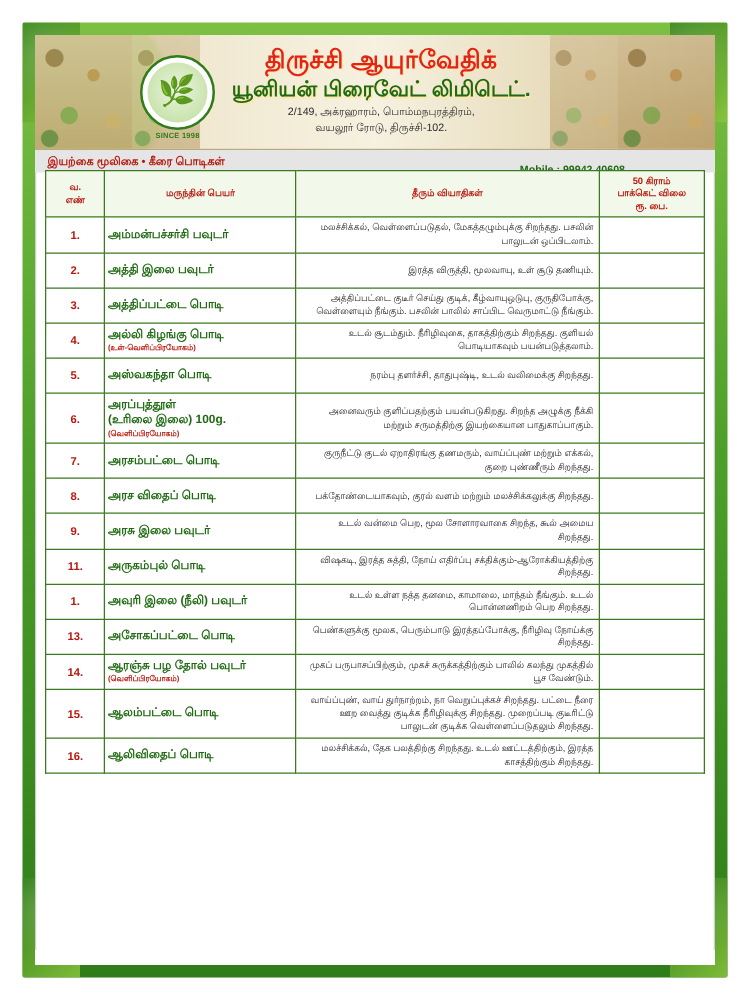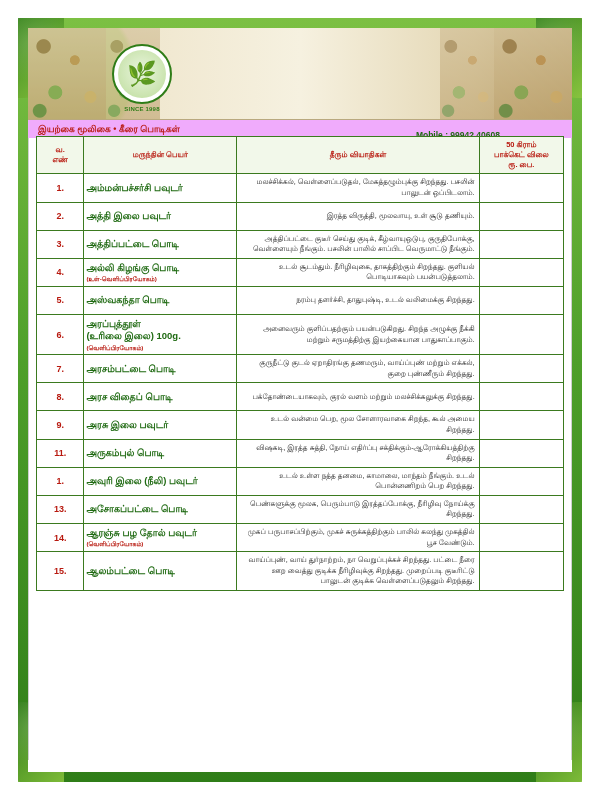--- a/index.html
+++ b/index.html
@@ -103,21 +103,21 @@
     text-shadow: 1px 1px 0 #ffe9a8;
     line-height: 1.3;
   }
   .addr1, .addr2 {
     font-size: 8.5px; color: #2a2a2a; line-height: 1.5;
   }
 
   .subbar {
     position: absolute; left: 28px; top: 120px; right: 28px;
     height: 18px;
-    background: #f0abfc;
+    background: #e5e5e5;
     display: flex; align-items: center;
   }
   .subbar .left {
     font-size: 9px; font-weight: bold; color: #b8190f; padding-left: 10px;
   }
   .subbar .right {
     margin-left: auto; padding-right: 72px;
     font-size: 8.5px; font-weight: bold; color: #1f6a12; margin-top: 12px;
   }
 
@@ -213,20 +213,26 @@
     <div class="spice left"></div>
     <div class="spice left2"></div>
     <div class="spice right"></div>
     <div class="spice right2"></div>
 
     <div class="logo">
       <div class="inner">🌿</div>
     </div>
     <div class="logo-caption">SINCE 1998</div>
 
+    <div class="title-block">
+      <div class="title1">திருச்சி ஆயுர்வேதிக்</div>
+      <div class="title2">யூனியன் பிரைவேட் லிமிடெட்.</div>
+      <div class="addr1">2/149, அக்ரஹாரம், பொம்மநபுரத்திரம்,</div>
+      <div class="addr2">வயலூர் ரோடு, திருச்சி-102.</div>
+    </div>
   </div>
 
   <div class="subbar">
     <div class="left">இயற்கை மூலிகை  •  கீரை பொடிகள்</div>
     <div class="right">
       <span>Mobile :</span>
       <span>99942 40608</span>
     </div>
   </div>
 
@@ -326,18 +332,24 @@
             <td class="name">ஆரஞ்சு பழ தோல் பவுடர்<span class="sub">(வெளிப்பிரயோகம்)</span></td>
             <td class="use">முகப் பருபாசப்பிற்கும், முகச் சுருக்கத்திற்கும் பாலில் கலந்து முகத்தில் பூச வேண்டும்.</td>
             <td class="price"></td>
           </tr>
           <tr>
             <td class="sno">15.</td>
             <td class="name">ஆலம்பட்டை பொடி</td>
             <td class="use">வாய்ப்புண், வாய் துர்நாற்றம், நா வெறுப்புக்கச் சிறந்தது. பட்டை நீரை ஊற வைத்து குடிக்க நீரிழிவுக்கு சிறந்தது. முறைப்படி குடீரிட்டு பாலுடன் குடிக்க வெள்ளைப்படுதலும் சிறந்தது.</td>
             <td class="price"></td>
           </tr>
+          <tr>
+            <td class="sno">16.</td>
+            <td class="name">ஆலிவிதைப் பொடி</td>
+            <td class="use">மலச்சிக்கல், தேக பலத்திற்கு சிறந்தது. உடல் ஊட்டத்திற்கும், இரத்த காசத்திற்கும் சிறந்தது.</td>
+            <td class="price"></td>
+          </tr>
         </tbody>
     </table>
   </div>
 
   <div class="footer-strip"></div>
 </div>
 
 </body></html>

